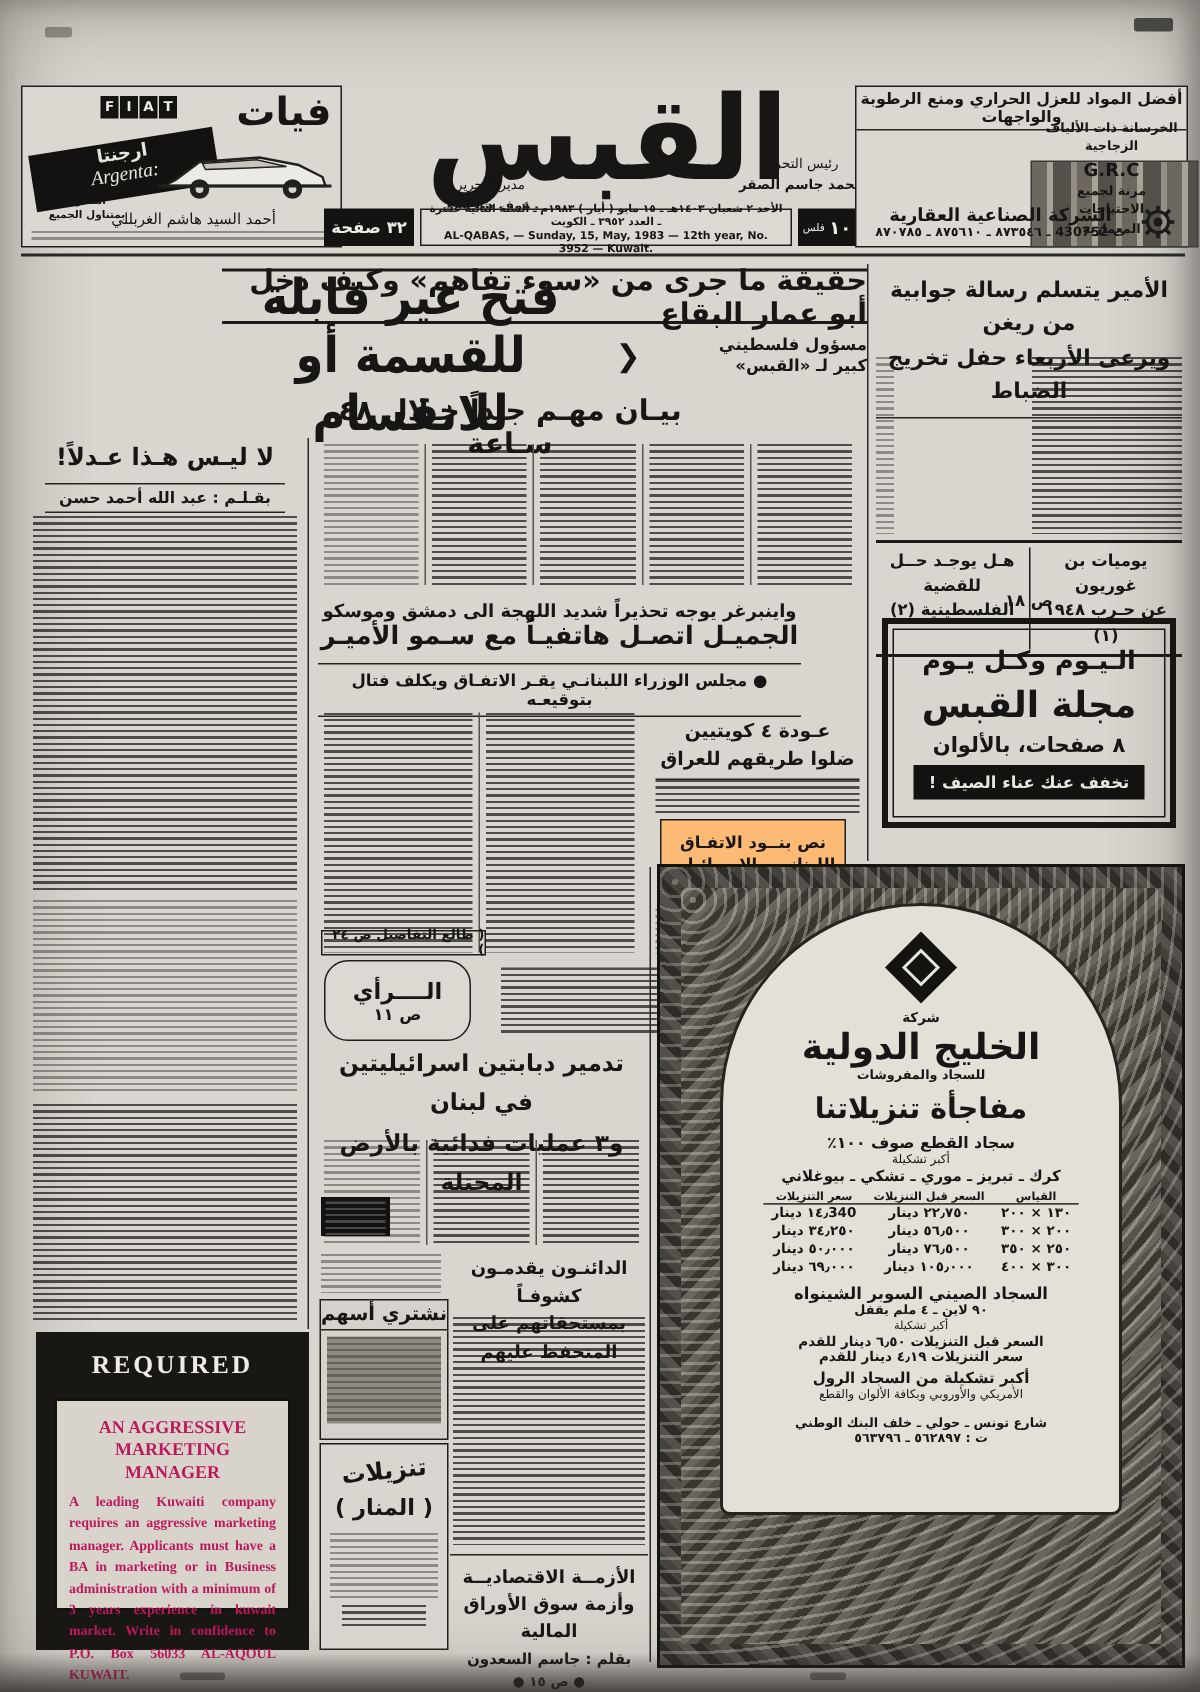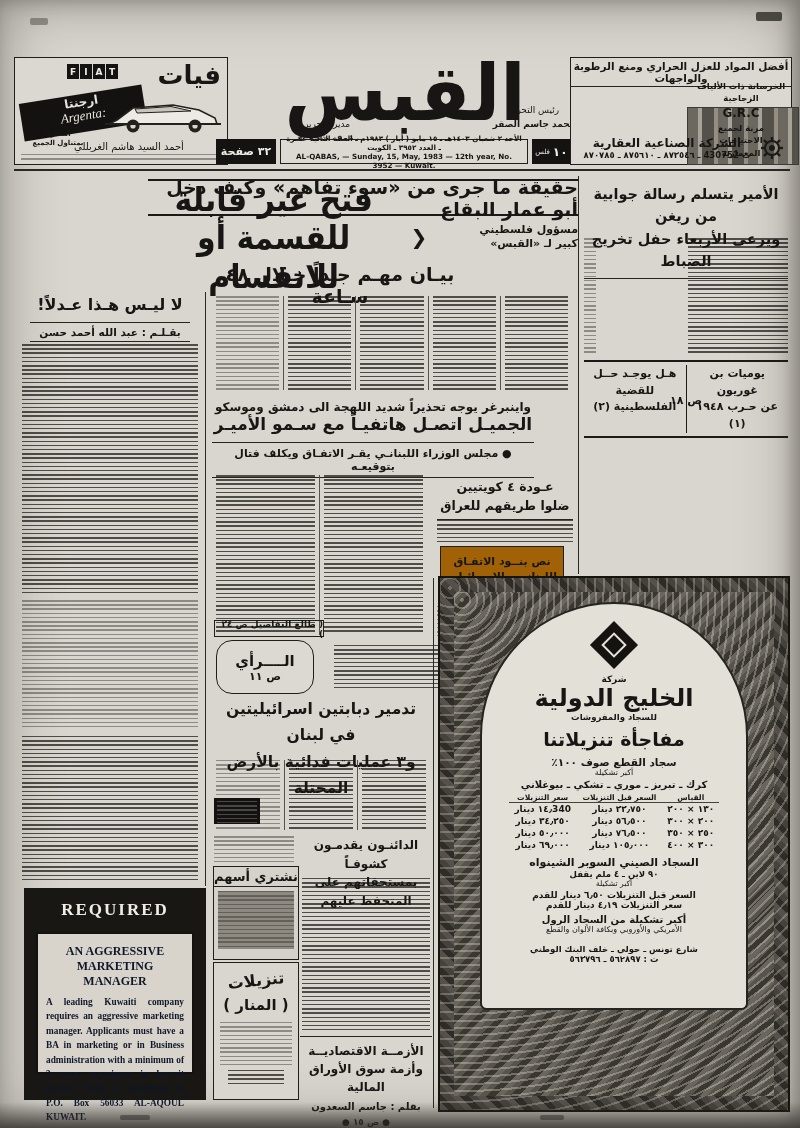--- a/index.html
+++ b/index.html
@@ -53,21 +53,21 @@
   .carpet-panel{position:absolute;left:26px;right:26px;top:10px;bottom:86px;background:#e3e0d8;
      border-radius:165px 165px 8px 8px;border:2px solid #26241f;
      display:flex;flex-direction:column;align-items:center;padding:18px 18px 8px;box-sizing:border-box;}
   .diamond{width:34px;height:34px;background:#141310;transform:rotate(45deg);display:flex;align-items:center;justify-content:center;margin-top:6px;}
   .diamond .di{width:14px;height:14px;border:2px solid #e6e3db;transform:rotate(0deg);}
   .ptable{width:92%;border-collapse:collapse;font-size:9px;font-weight:bold;margin:3px 0;}
   .ptable th{font-size:7.5px;padding:0 2px;border-bottom:1px solid #44403a;}
   .ptable td{text-align:center;padding:1px 2px;}
   
   .req{background:#181714;color:#efece4;font-family:"Liberation Serif",serif;direction:ltr;}
-  .req .inner{position:absolute;left:12px;right:12px;top:44px;bottom:26px;background:#d8d4cb;color:#0f172a;border:2px solid #14120f;padding:10px 8px;box-sizing:border-box;}
+  .req .inner{position:absolute;left:12px;right:12px;top:44px;bottom:26px;background:#d8d4cb;color:#be185d;border:2px solid #14120f;padding:10px 8px;box-sizing:border-box;}
   
   .blackbar{background:#131210;color:#e9e6df;}
   .smallnote{font-size:9px;font-weight:bold;border:1px solid #201e1b;display:flex;align-items:center;justify-content:center;}
   .footer-shade{background:linear-gradient(to bottom,rgba(48,44,40,0),rgba(48,44,40,.75));}
   .corner-mark{background:#2c2a26;border-radius:2px;opacity:.8;}
 </style>
 </head>
 <body>
 
 <div class="page">
@@ -195,20 +195,28 @@
       <div>عن حـرب ١٩٤٨ (١)</div>
     </div>
     <div class="divider"></div>
     <div class="cell">
       <div>هـل يوجـد حــل</div>
       <div>للقضية الفلسطينية (٢)</div>
     </div>
   </div>
   <div class="abs center b" style="left:660px;top:394px;width:52px;font-size:11px;">ص ١٨</div>
 
+  <div class="abs magbox" style="left:588px;top:412px;width:196px;height:140px;box-sizing:border-box;">
+    <div class="inner">
+      <div class="b" style="font-size:17px;">الـيـوم وكـل يـوم</div>
+      <div class="b" style="font-size:24px;letter-spacing:-1px;">مجلة القبس</div>
+      <div class="b" style="font-size:14px;">٨ صفحات، بالألوان</div>
+      <div class="blackbar b center" style="width:92%;font-size:11px;padding:5px 2px;">تخفف عنك عناء الصيف !</div>
+    </div>
+  </div>
 
   <div class="abs vline" style="left:205px;top:292px;height:594px;"></div>
 
   <div class="abs center b" style="left:22px;top:295px;width:176px;font-size:16px;">لا ليـس هـذا عـدلاً!</div>
   <div class="abs center b" style="left:30px;top:322px;width:160px;font-size:10.5px;border-top:1px solid #26241f;border-bottom:1px solid #26241f;padding:3px 0;">بقـلـم : عبد الله أحمد حسن</div>
   <div class="abs tx" style="left:22px;top:344px;width:176px;height:250px;"></div>
   <div class="abs tx light" style="left:22px;top:600px;width:176px;height:130px;"></div>
   <div class="abs tx" style="left:22px;top:736px;width:176px;height:146px;"></div>
 
   <div class="abs cols" style="left:212px;top:296px;width:360px;height:94px;">
@@ -242,21 +250,21 @@
       <div>
         <div class="tx"></div>
       </div>
   </div>
 
   <div class="abs center b" style="left:437px;top:478px;width:136px;font-size:12.5px;line-height:1.5;border-bottom:1px solid #26241f;padding-bottom:3px;">
     <div>عـودة ٤ كويتيين</div>
     <div>ضلوا طريقهم للعراق</div>
   </div>
   <div class="abs tx" style="left:437px;top:520px;width:136px;height:22px;"></div>
-  <div class="abs boxed center" style="left:440px;top:546px;width:122px;height:56px;background:#a16207;display:flex;flex-direction:column;justify-content:center;gap:2px;">
+  <div class="abs boxed center" style="left:440px;top:546px;width:122px;height:56px;background:#fdba74;display:flex;flex-direction:column;justify-content:center;gap:2px;">
     <div class="b" style="font-size:11px;">نص بنــود الاتفـاق</div>
     <div class="b" style="font-size:11px;">اللبناني ـ الاسرائيلي</div>
     <div class="b" style="font-size:9px;">● ص ١٦ ●</div>
   </div>
   <div class="abs tx light" style="left:437px;top:606px;width:136px;height:30px;"></div>
 
   <div class="abs smallnote" style="left:214px;top:620px;width:108px;height:15px;">( طالع التفاصيل ص ٢٤ )</div>
   <div class="abs boxed center" style="left:216px;top:640px;width:96px;height:52px;background:#dcd9d2;display:flex;flex-direction:column;justify-content:center;border-radius:16px;">
     <div class="b" style="font-size:15px;">الــــرأي</div>
     <div class="b" style="font-size:11px;">ص ١١</div>

